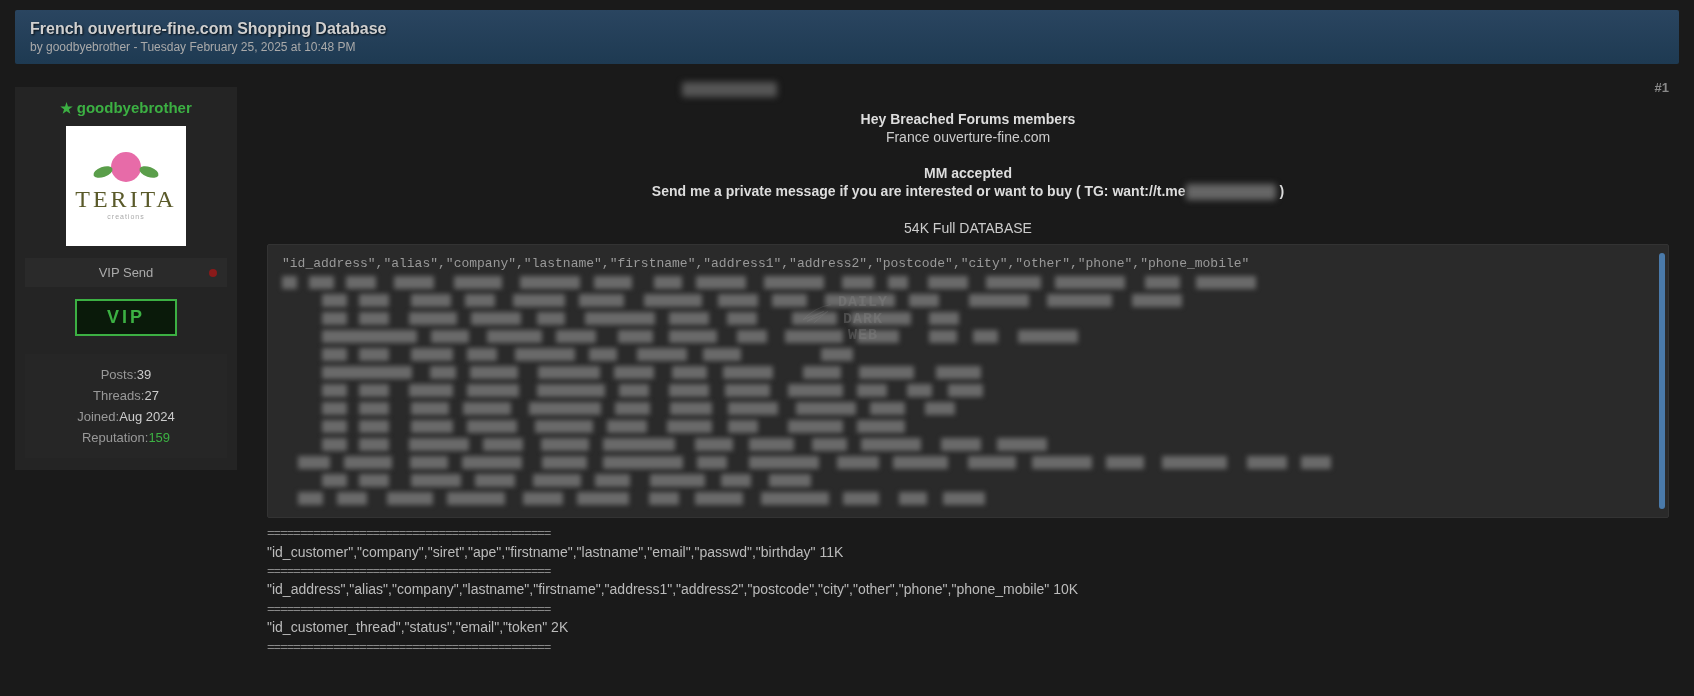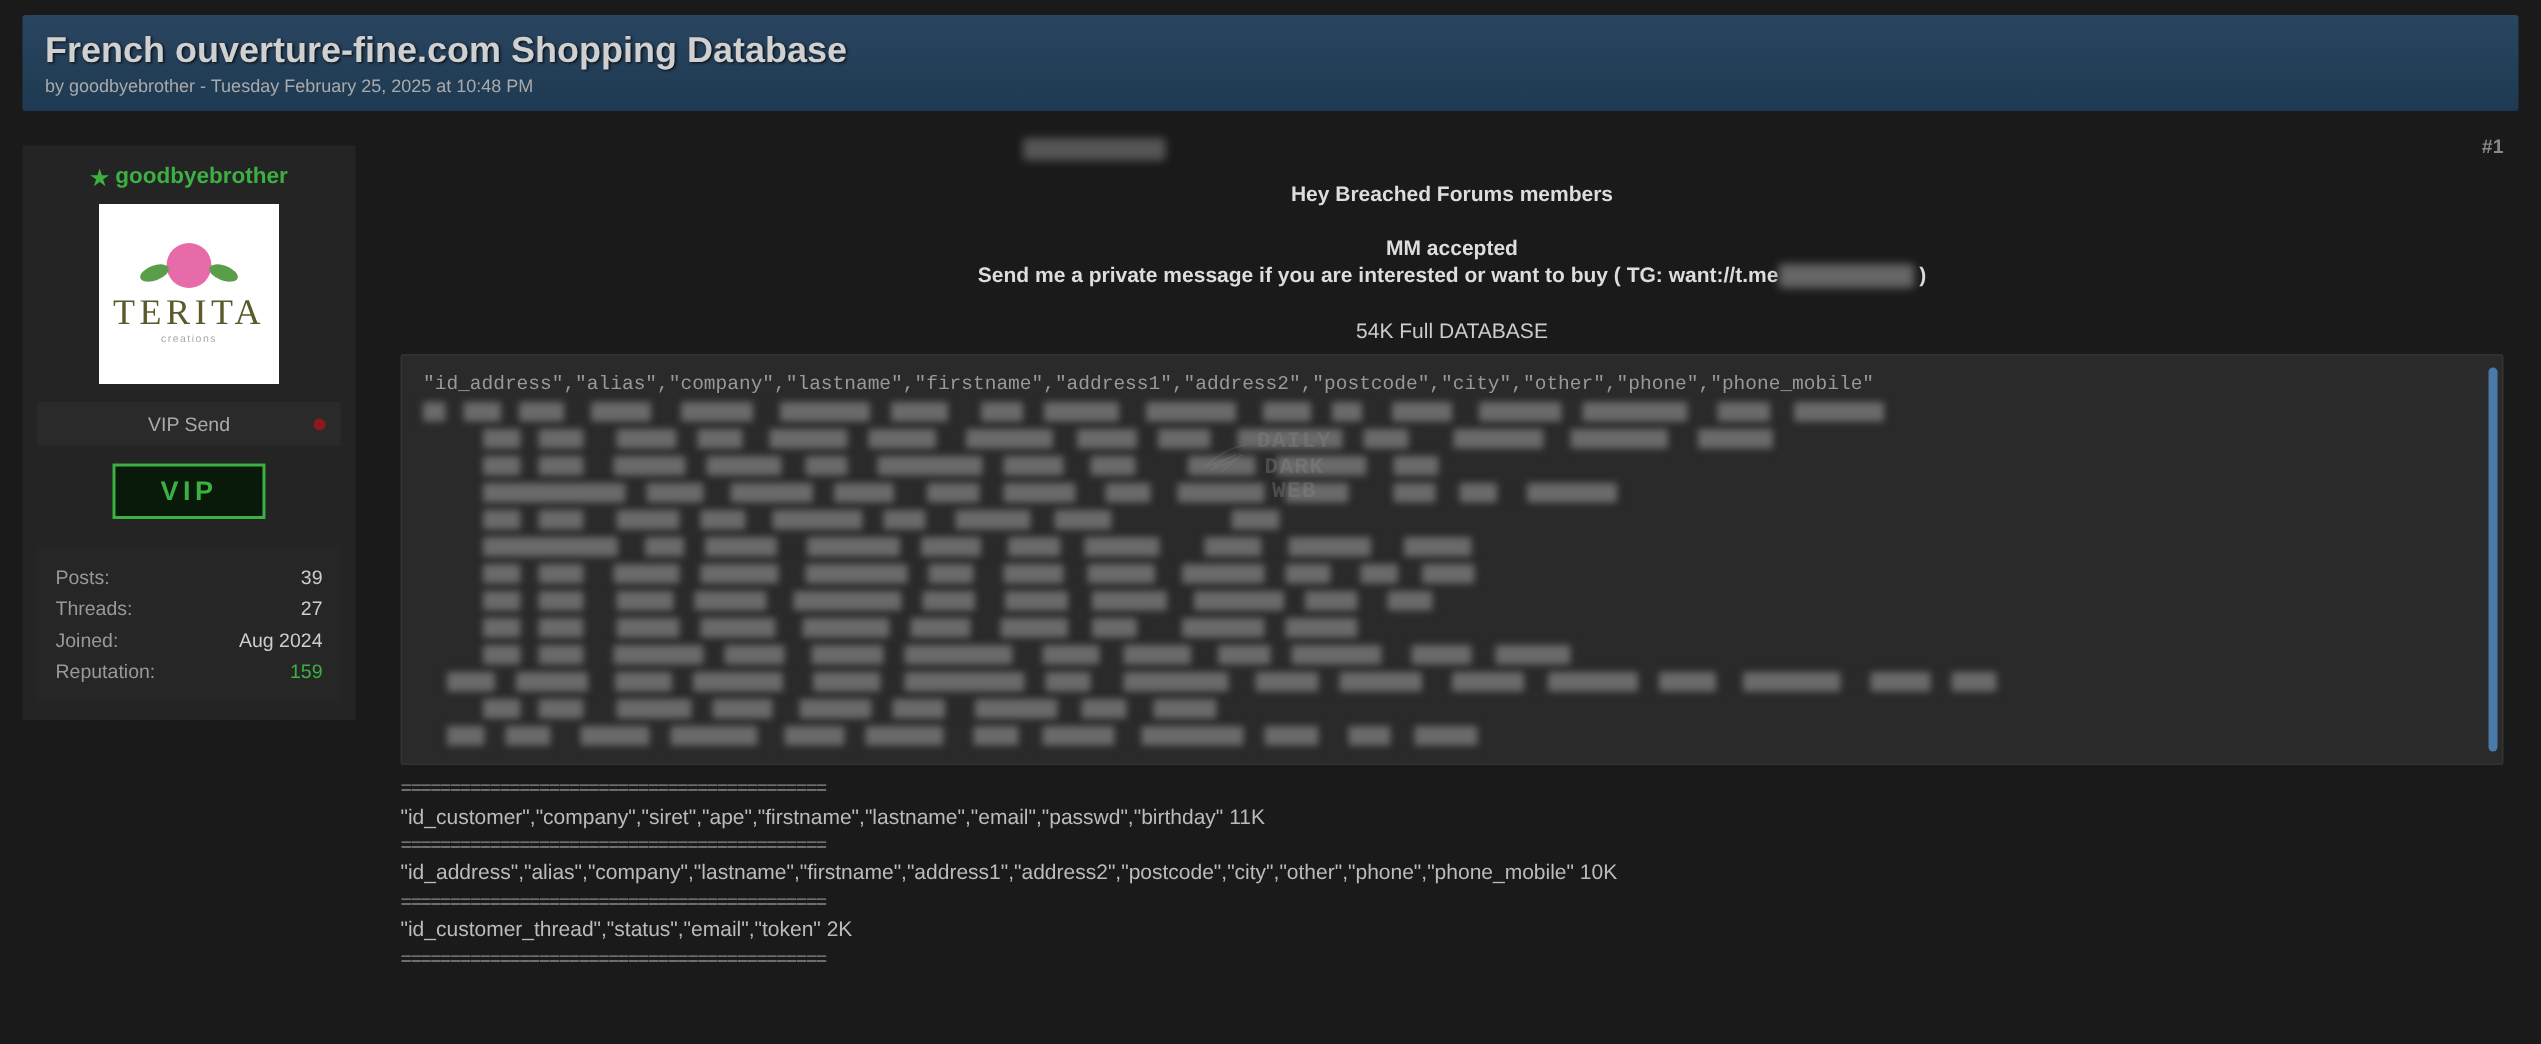--- a/index.html
+++ b/index.html
@@ -11,21 +11,21 @@
   width: 1694px;
 }
 .header-bar {
   background: linear-gradient(to bottom, #2a4560, #1e3a52);
   padding: 10px 15px;
   margin: 10px 15px 0 15px;
   border-radius: 2px;
 }
 .thread-title {
   color: #d0d0d0;
-  font-size: 24px;
+  font-size: 16px;
   font-weight: bold;
   text-shadow: 1px 1px 2px rgba(0,0,0,0.8);
 }
 .thread-byline {
   color: #aaa;
   font-size: 12px;
   margin-top: 2px;
 }
 .post-container {
   display: flex;
@@ -121,21 +121,21 @@
   display: inline-block;
   margin-bottom: 18px;
 }
 .stats-block {
   background: #262626;
   padding: 10px 12px;
   text-align: left;
 }
 .stat-row {
   display: flex;
-  justify-content: space-between;
+  justify-content: center;
   padding: 3px 0;
   font-size: 13px;
 }
 .stat-label { color: #999; }
 .stat-value { color: #ccc; }
 .stat-value.rep { color: #3cb043; }
 .post-body {
   flex: 1;
   padding: 10px 10px 10px 30px;
   position: relative;
@@ -305,20 +305,21 @@
       </div>
     </div>
   </div>
 
   <div class="post-body">
     <div class="post-num">#1</div>
     <div class="redact-row"></div>
 
     <div class="post-center">
       <div class="post-line bold">Hey Breached Forums members</div>
+      <div class="post-line">France ouverture-fine.com</div>
       <br>
       <div class="post-line bold">MM accepted</div>
       <div class="post-line bold">
         <span>Send me a private message if you are interested or want to buy ( TG: </span><span class="post-link">want://t.me</span><span class="redact-inline"></span><span> )</span>
       </div>
       <br>
       <div class="post-line">54K Full DATABASE</div>
     </div>
 
 

